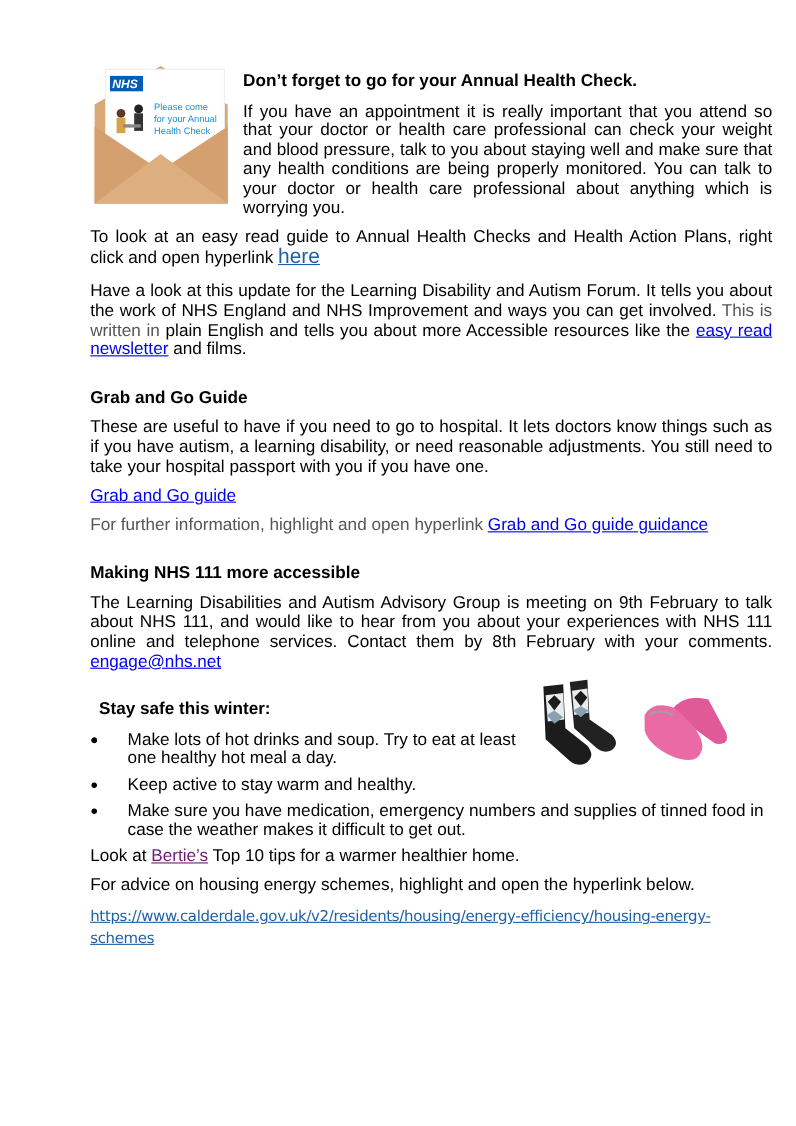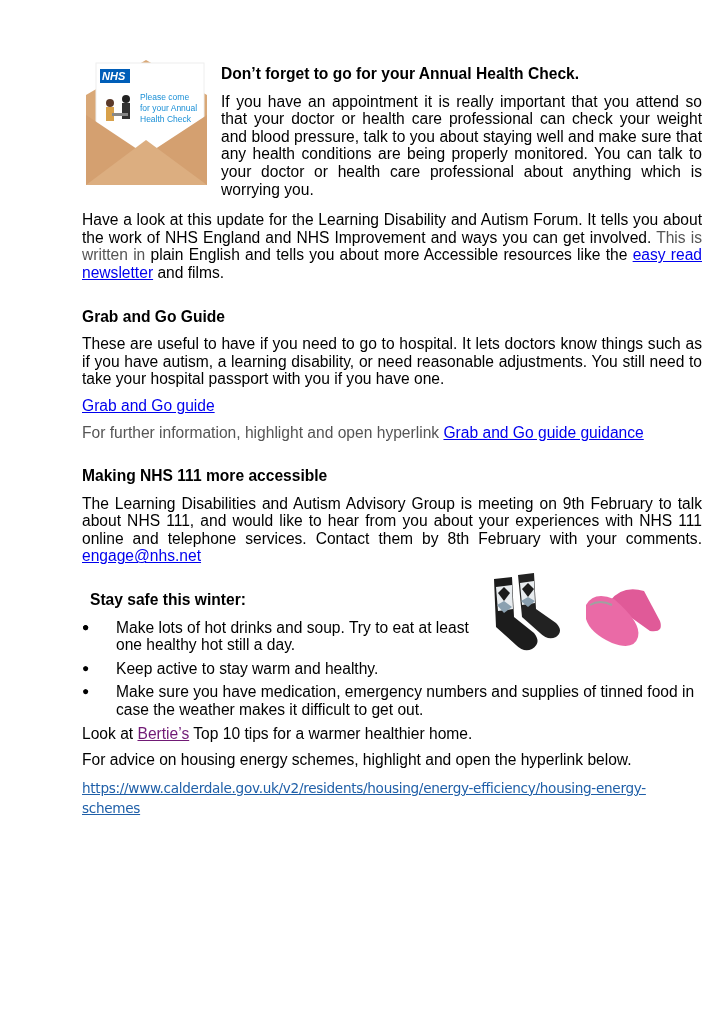--- a/index.html
+++ b/index.html
@@ -58,20 +58,23 @@
         <text x="56" y="45" font-family="Liberation Sans, sans-serif" font-size="8.5" fill="#1a8fd6">Please come</text>
         <text x="56" y="56" font-family="Liberation Sans, sans-serif" font-size="8.5" fill="#1a8fd6">for your Annual</text>
         <text x="56" y="67" font-family="Liberation Sans, sans-serif" font-size="8.5" fill="#1a8fd6">Health Check</text>
         <polygon points="2,60 62,100 123,60 123,130 2,130" fill="#d4a070"></polygon>
         <polygon points="2,130 62,85 123,130" fill="#dcae80"></polygon>
       </svg>
     </div>
     <p class="heading" style="margin-top:3px;">Don’t forget to go for your Annual Health Check.</p>
     <p class="justify para">If you have an appointment it is really important that you attend so that your doctor or health care professional can check your weight and blood pressure, talk to you about staying well and make sure that any health conditions are being properly monitored. You can talk to your doctor or health care professional about anything which is worrying you.</p>
     <div style="clear:both"></div>
+    <p class="justify para">
+      <span>To look at an easy read guide to Annual Health Checks and Health Action Plans, right click and open hyperlink </span><a class="here-link">here</a>
+    </p>
     <div class="sp-sm"></div>
     <p class="justify">
       <span>Have a look at this update for the Learning Disability and Autism Forum. It tells you about the work of NHS England and NHS Improvement and ways you can get involved. </span><span class="grey">This is written in</span><span> plain English and tells you about more Accessible resources like the </span><a>easy read newsletter</a><span> and films.</span>
     </p>
   </div>
 
   <div class="sp-lg"></div>
 
   <div>
     <p class="heading">Grab and Go Guide</p>
@@ -105,21 +108,21 @@
         <g>
           <path d="M128,30 Q140,14 162,20 L178,50 Q182,62 168,60 L140,40 Z" fill="#e05a98"></path>
           <path d="M104,34 Q112,20 132,28 Q160,52 156,66 Q152,80 130,72 Q108,62 104,48 Z" fill="#ea6aa6"></path>
           <path d="M108,34 Q118,28 130,34" stroke="#a0a0a0" stroke-width="2" fill="none"></path>
         </g>
       </svg>
     </div>
     <p class="winter-heading">Stay safe this winter:</p>
     <ul class="bullets">
       <li><span class="dot">●</span></li>
-      <li class="narrow"><span class="dot">●</span><span>Make lots of hot drinks and soup. Try to eat at least one healthy hot still a day.</span></li>
+      <li class="narrow"><span class="dot">●</span><span>Make lots of hot drinks and soup. Try to eat at least one healthy hot meal a day.</span></li>
       <li><span class="dot">●</span><span>Keep active to stay warm and healthy.</span></li>
       <li><span class="dot">●</span><span>Make sure you have medication, emergency numbers and supplies of tinned food in case the weather makes it difficult to get out.</span></li>
     </ul>
     <p class="para" style="margin-top:2px;"><span>Look at </span><a class="link-dark">Bertie’s</a><span> Top 10 tips for a warmer healthier home.</span></p>
     <p class="para">For advice on housing energy schemes, highlight and open the hyperlink below.</p>
     <p><a class="calder-link">https://www.calderdale.gov.uk/v2/residents/housing/energy-efficiency/housing-energy-schemes</a></p>
   </div>
 
 </div>
 

